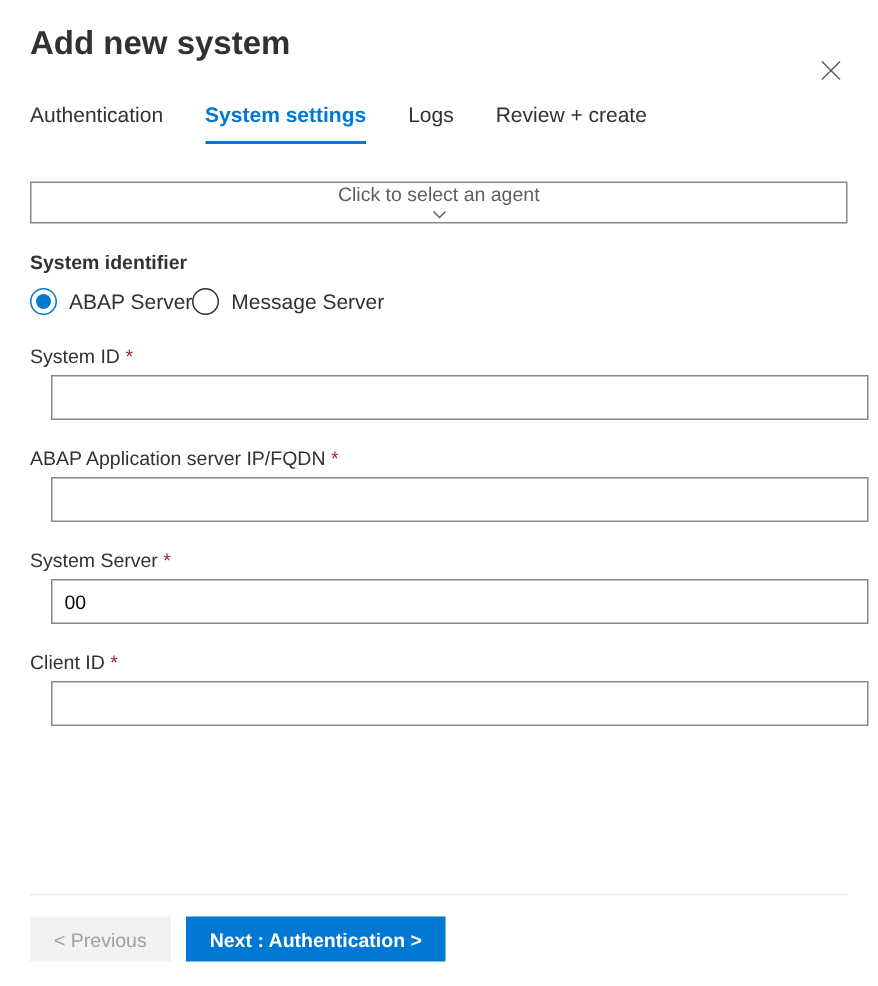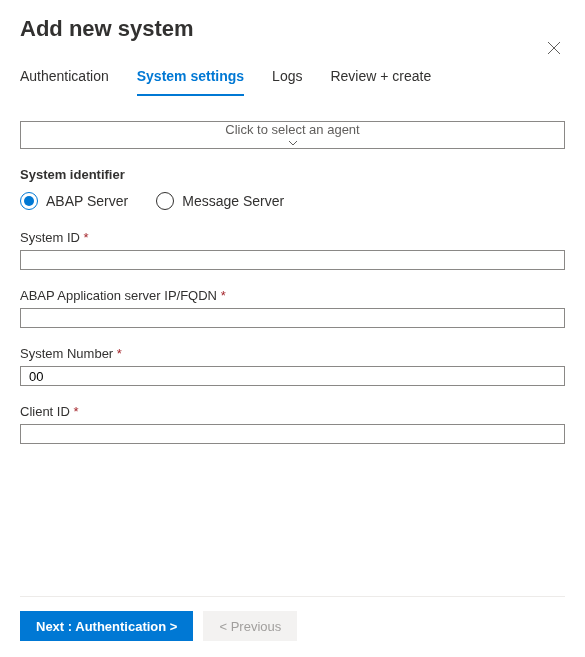--- a/index.html
+++ b/index.html
@@ -43,33 +43,33 @@
   .req { color: #a4262c; }
   .section-head { font-weight: 600; margin: 18px 0 10px 0; font-size: 13px; }
   .dropdown {
     width: 100%; height: 28px; border: 1px solid #8a8886;
     display: flex; align-items: center; justify-content: space-between;
     padding: 0 8px; cursor: pointer; color: #605e5c; font-size: 13px;
     background: #fff;
     flex-direction: column;
   }
   .dropdown .chev { color: #605e5c; }
-  .radio-row { display: flex; gap: 28px; align-items: center; margin-bottom: 20px; }
+  .radio-row { display: flex; align-items: center; margin-bottom: 20px; }
   .radio-item { display: flex; align-items: center; gap: 8px; cursor: pointer; }
   .radio-outer {
     width: 18px; height: 18px; border-radius: 50%;
     border: 1px solid #323130; display: flex; align-items: center; justify-content: center;
   }
   .radio-item.checked .radio-outer { border-color: #0078d4; }
   .radio-inner {
     width: 10px; height: 10px; border-radius: 50%; background: #0078d4;
   }
   .text-input {
-    width: 100%; height: 20px; border: 1px solid #8a8886;
-    padding: 2px 8px; font-family: inherit; font-size: 13px; outline: none;
+    width: 100%; height: 30px; border: 1px solid #8a8886;
+    padding: 2px 8px; font-family: inherit; font-size: 13px; outline: none; margin-left: 14px;
   }
   .footer {
     border-top: 1px solid #edebe9;
     padding-top: 14px;
     display: flex; gap: 10px;
   }
   .btn {
     height: 30px; padding: 0 16px; font-size: 13px; font-family: inherit;
     border: none; cursor: pointer;
   }
@@ -142,34 +142,34 @@
     <div class="field">
       <label class="field-label">
         <span>ABAP Application server IP/FQDN</span>
         <span class="req">*</span>
       </label>
       <input class="text-input" type="text" value="" style="">
     </div>
 
     <div class="field">
       <label class="field-label">
-        <span>System Number</span>
+        <span>System Server</span>
         <span class="req">*</span>
       </label>
       <input class="text-input" type="text" value="00" style="">
     </div>
 
     <div class="field">
       <label class="field-label">
         <span>Client ID</span>
         <span class="req">*</span>
       </label>
       <input class="text-input" type="text" value="" style="">
     </div>
 
   </div>
 
   <div class="footer">
+    <button class="btn btn-secondary">&lt; Previous</button>
     <button class="btn btn-primary">Next : Authentication  &gt;</button>
-    <button class="btn btn-secondary">&lt; Previous</button>
   </div>
 
 </div>
 
 </body></html>

